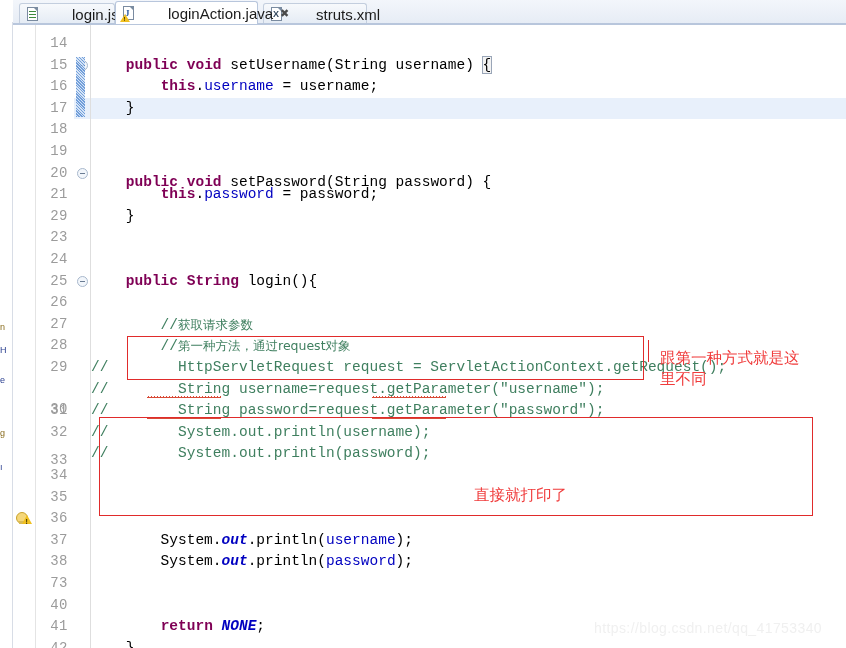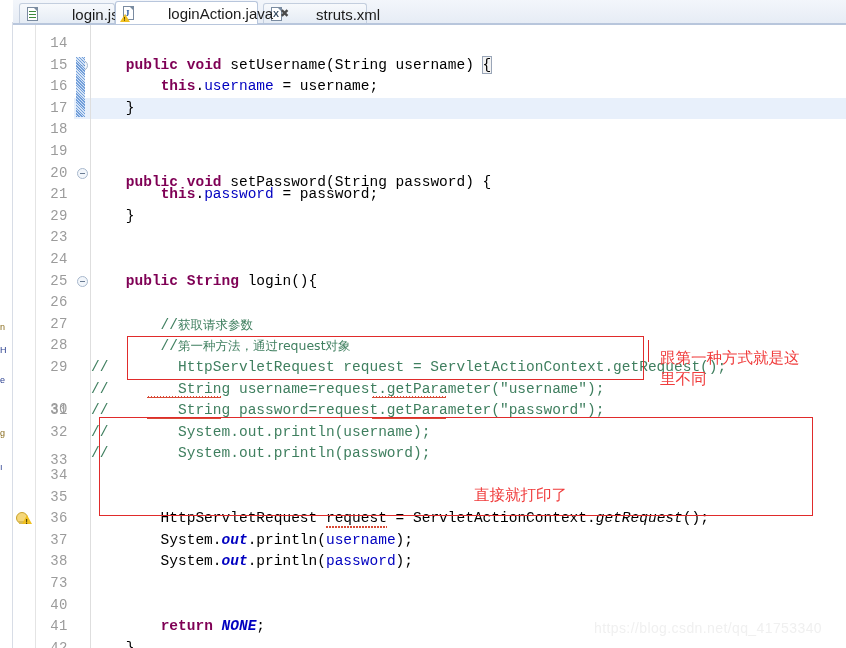--- a/index.html
+++ b/index.html
@@ -280,21 +280,20 @@
         <div class="code" style="top: 159.2px;"><span class="plain">        </span><span class="kw">this</span><span class="plain">.</span><span class="fld">password</span><span class="plain"> = password;</span></div>
         <div class="code" style="top: 180.8px;"><span class="plain">    }</span></div>
         <div class="code" style="top: 245.6px;"><span class="plain">    </span><span class="kw">public</span><span class="plain"> </span><span class="kw">String</span><span class="plain"> login(){</span></div>
         <div class="code" style="top: 288.8px;"><span class="cmt">        //</span><span class="cmt cmt-cjk">获取请求参数</span></div>
         <div class="code" style="top: 310.4px;"><span class="cmt">        //</span><span class="cmt cmt-cjk">第一种方法，通过request对象</span></div>
         <div class="code" style="top: 332px;"><span class="cmt">//        HttpServletRequest request = ServletActionContext.getRequest();</span></div>
         <div class="code" style="top: 353.6px;"><span class="cmt">//        String username=request.getParameter("username");</span></div>
         <div class="code" style="top: 375.2px;"><span class="cmt">//        String password=request.getParameter("password");</span></div>
         <div class="code" style="top: 396.8px;"><span class="cmt">//        System.out.println(username);</span></div>
         <div class="code" style="top: 418.4px;"><span class="cmt">//        System.out.println(password);</span></div>
-        <div class="code" style="top: 483.2px;"><span class="plain">        HttpServletRequest </span><span class="sqw">request</span><span class="plain"> = ServletActionContext.</span><span class="stat">getRequest</span><span class="plain">();</span></div>
         <div class="code" style="top: 504.8px;"><span class="plain">        System.</span><span class="sfld">out</span><span class="plain">.println(</span><span class="fld">username</span><span class="plain">);</span></div>
         <div class="code" style="top: 526.4px;"><span class="plain">        System.</span><span class="sfld">out</span><span class="plain">.println(</span><span class="fld">password</span><span class="plain">);</span></div>
         <div class="code" style="top: 591.2px;"><span class="plain">        </span><span class="kw">return</span><span class="plain"> </span><span class="sfld">NONE</span><span class="plain">;</span></div>
         <div class="code" style="top: 612.8px;"><span class="plain">    }</span></div>
         <div style="position: absolute; left: 56px; top: 369.6px; width: 74px; height: 3px; background-image: radial-gradient(circle at 1.5px 2.5px, rgb(216, 74, 54) 1.1px, transparent 1.3px); background-size: 3px 3px;"></div>
         <div style="position: absolute; left: 281px; top: 369.6px; width: 74px; height: 3px; background-image: radial-gradient(circle at 1.5px 2.5px, rgb(216, 74, 54) 1.1px, transparent 1.3px); background-size: 3px 3px;"></div>
         <div style="position: absolute; left: 56px; top: 391.2px; width: 74px; height: 3px; background-image: radial-gradient(circle at 1.5px 2.5px, rgb(216, 74, 54) 1.1px, transparent 1.3px); background-size: 3px 3px;"></div>
         <div style="position: absolute; left: 281px; top: 391.2px; width: 74px; height: 3px; background-image: radial-gradient(circle at 1.5px 2.5px, rgb(216, 74, 54) 1.1px, transparent 1.3px); background-size: 3px 3px;"></div>
       </div>
   </div>

